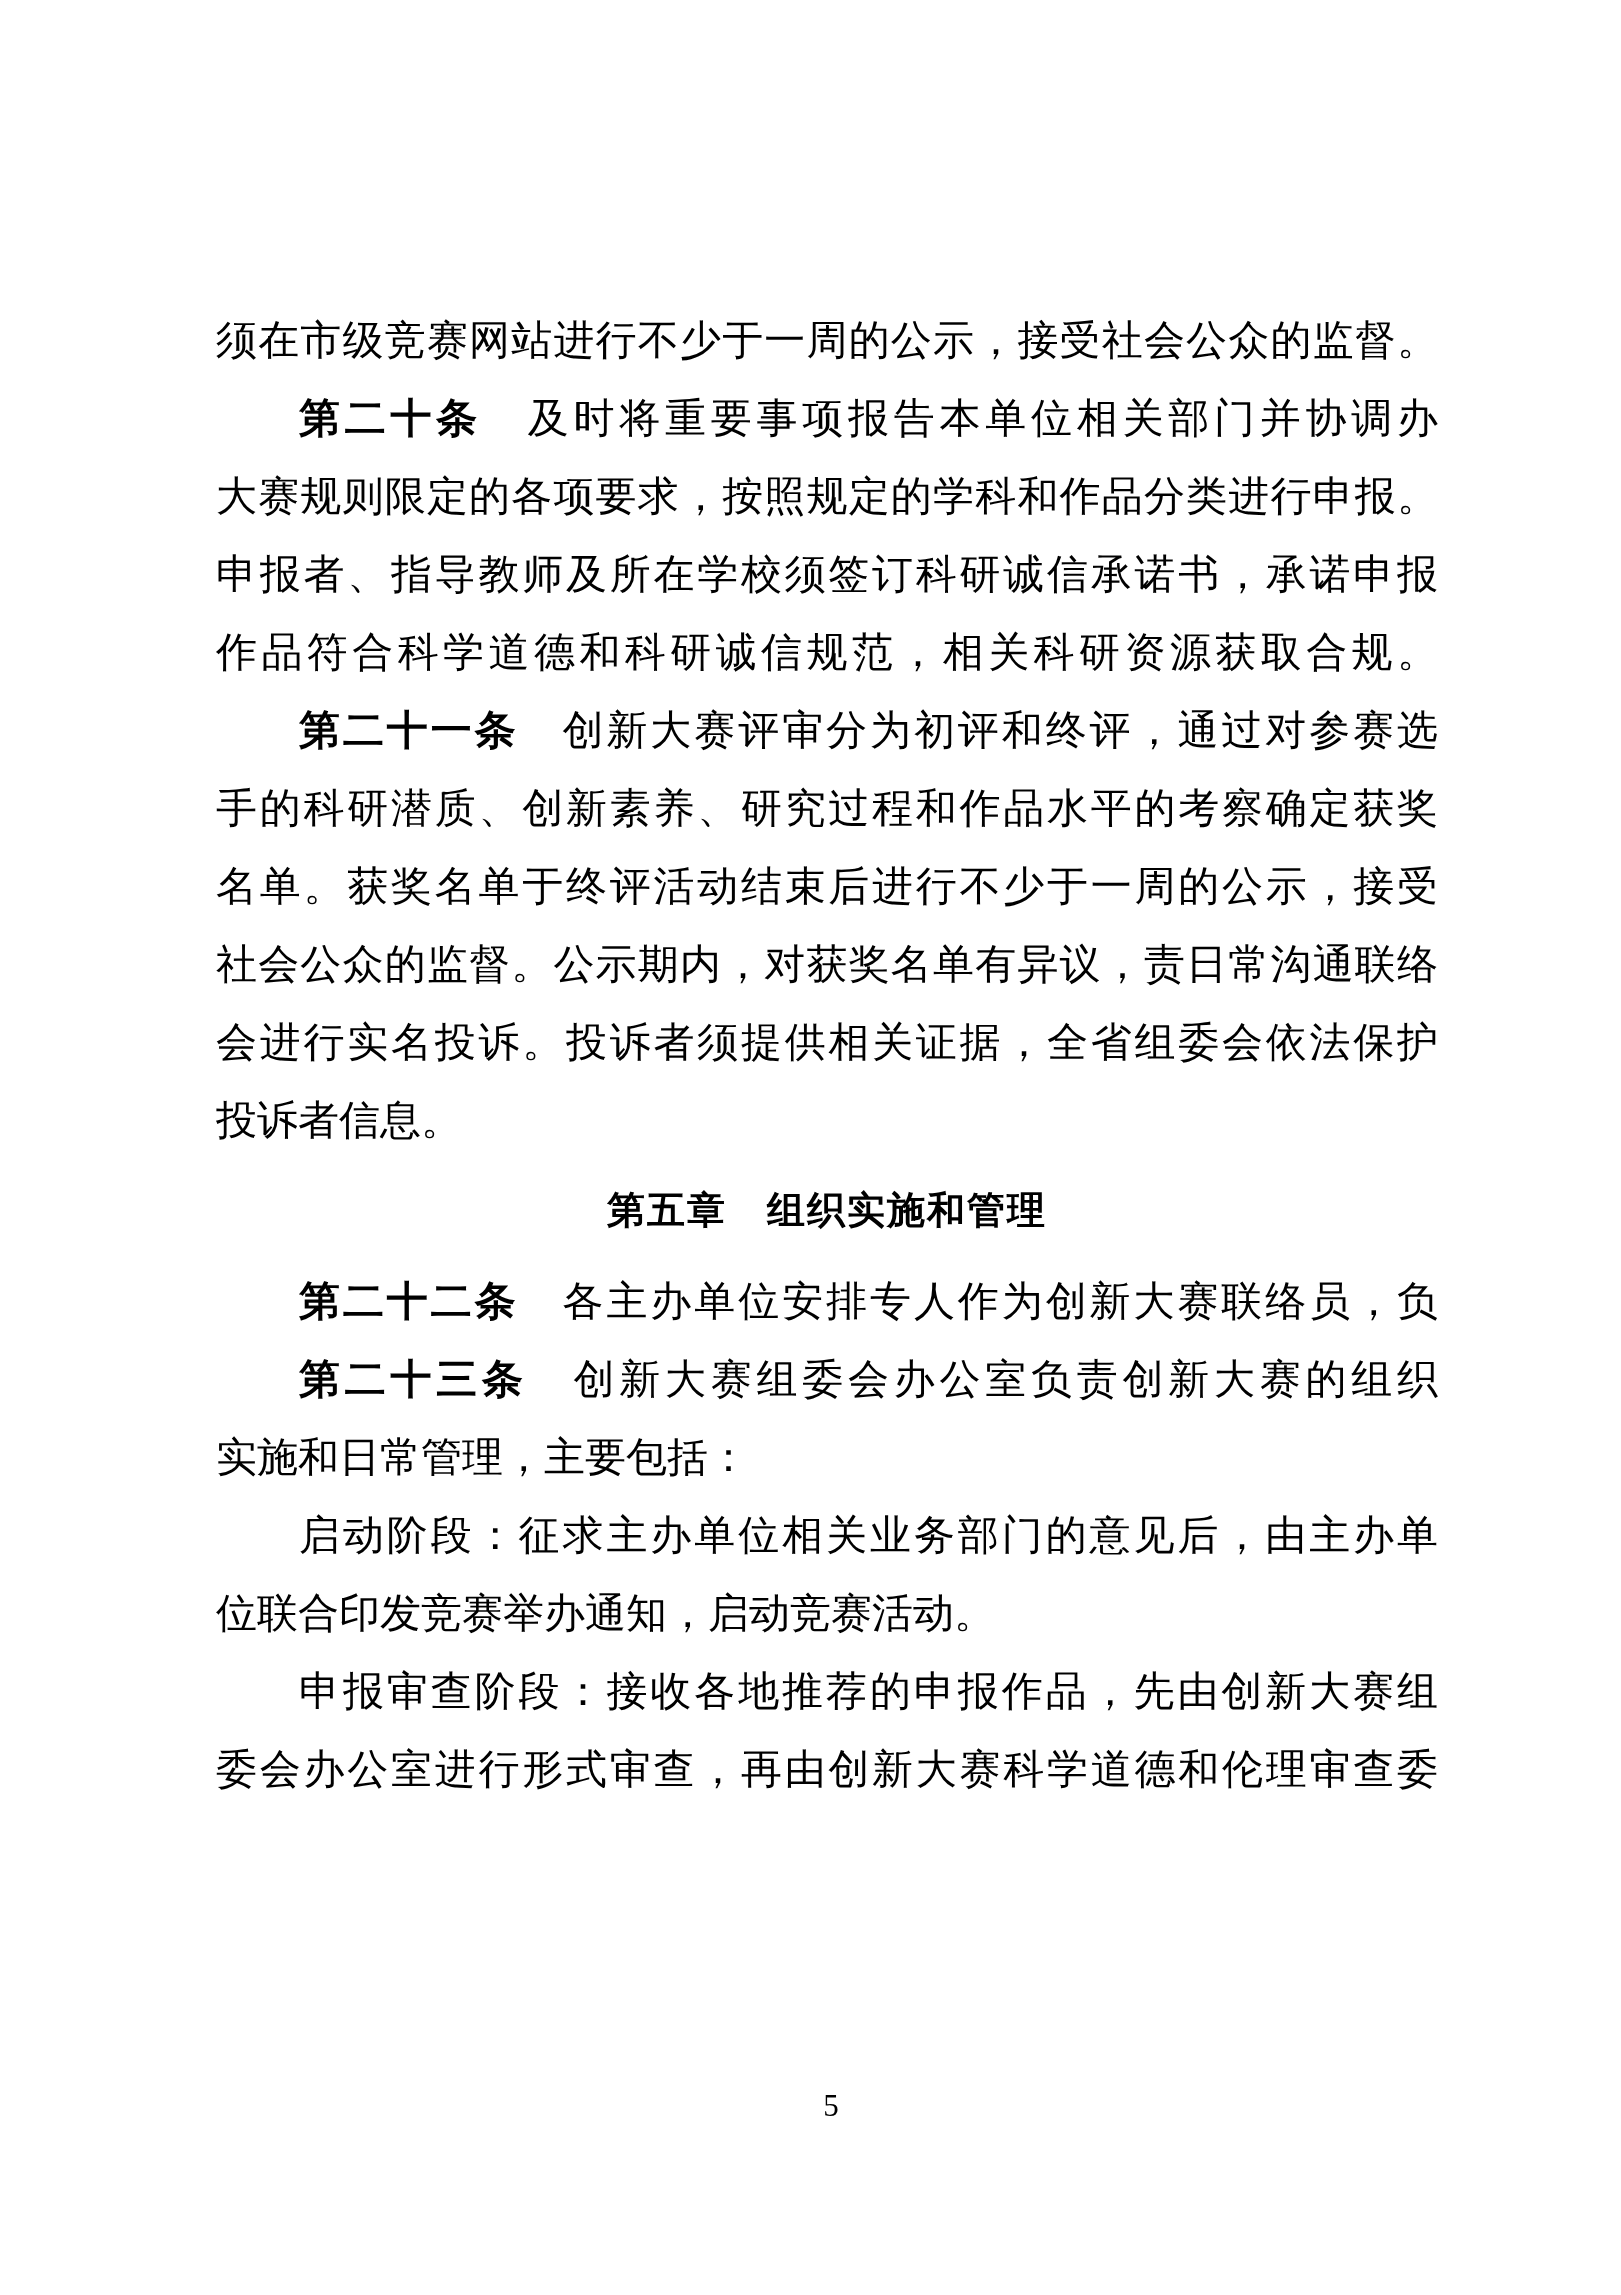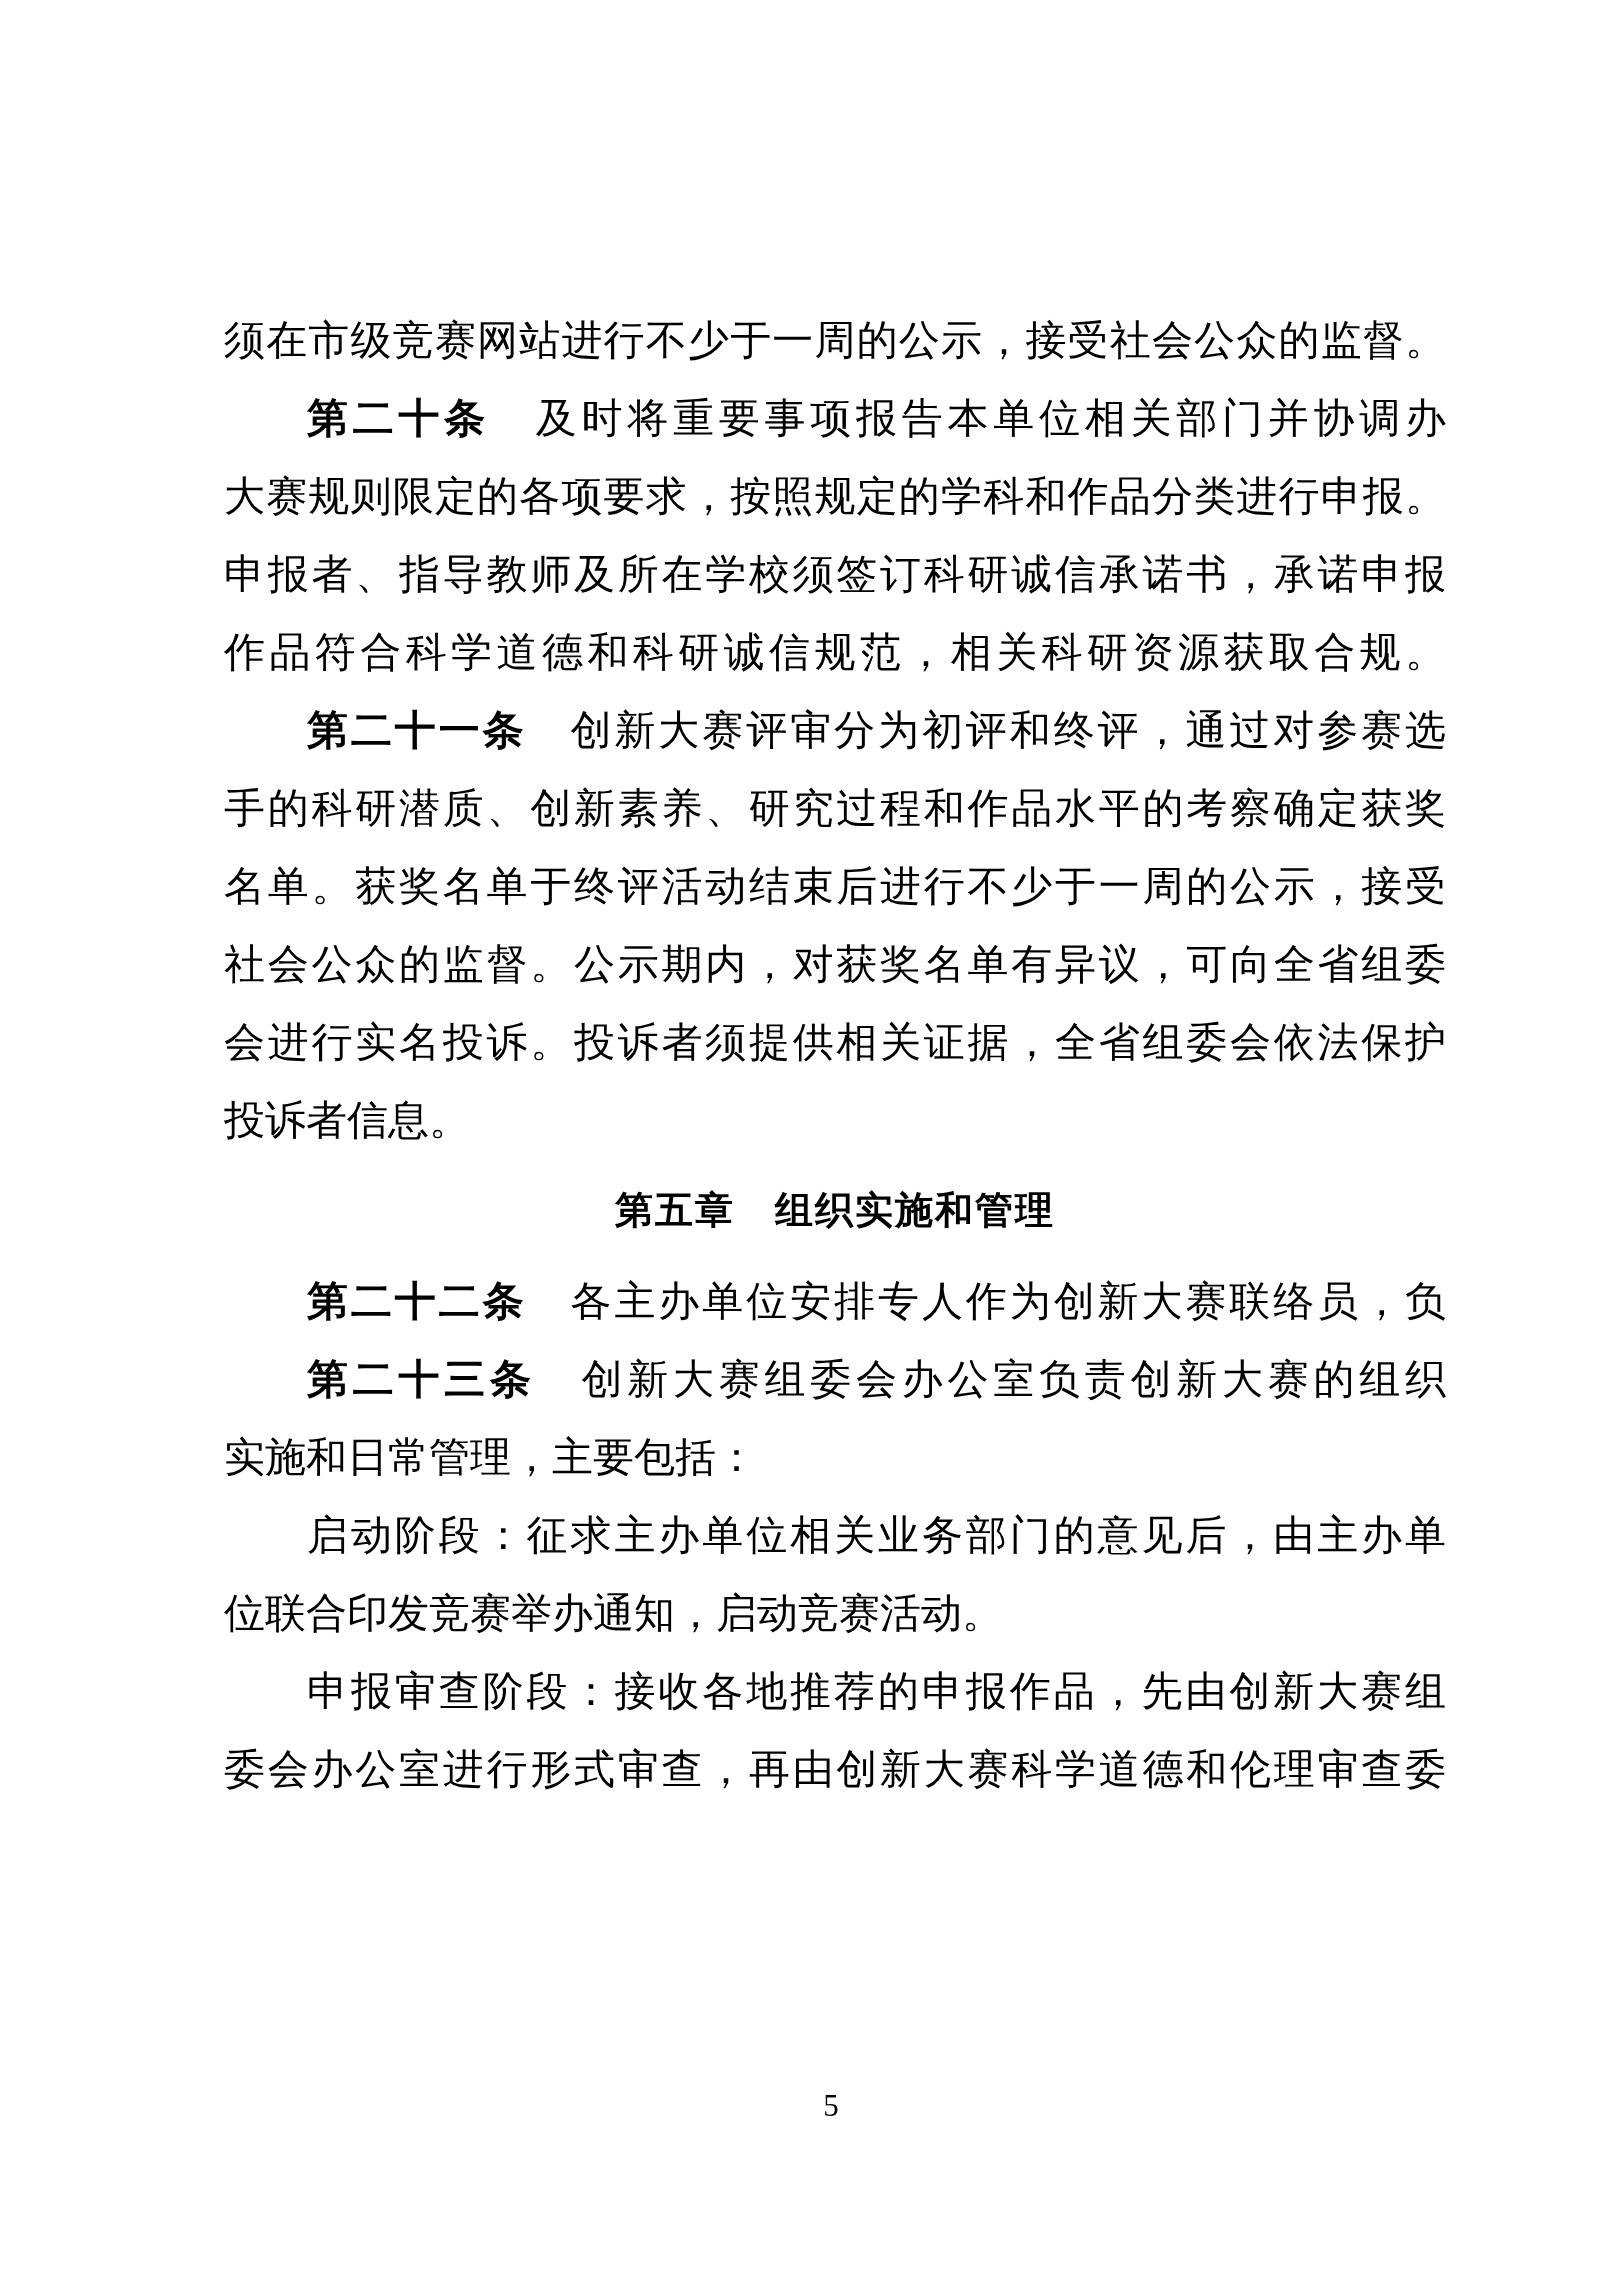--- a/index.html
+++ b/index.html
@@ -7,21 +7,21 @@
     width: 1622px; height: 2295px;
     background: #ffffff; color: #000000;
     font-family: "Liberation Serif", "DejaVu Serif", serif;
     position: relative; overflow: hidden;
   }
   .page {
     position: absolute; left: 0; top: 0;
     width: 1622px; height: 2295px; background: #ffffff;
   }
   .body-text {
-    position: absolute; left: 224px; top: 301px; width: 1222px;
+    position: absolute; left: 216px; top: 301px; width: 1222px;
   }
   .line {
     font-size: 41px; line-height: 78px; height: 78px;
     overflow: hidden; text-align: left;
   }
   .line.justify {
     text-align: justify; text-align-last: justify;
   }
   .line.indent { padding-left: 83px; }
   .bold { font-weight: bold; }
@@ -41,21 +41,21 @@
 <div class="page">
   <div class="body-text">
       <div class="line justify"><span>须在市级竞赛网站进行不少于一周的公示，接受社会公众的监督。</span></div>
       <div class="line justify indent"><span class="bold">第二十条　</span><span>及时将重要事项报告本单位相关部门并协调办</span></div>
       <div class="line justify"><span>大赛规则限定的各项要求，按照规定的学科和作品分类进行申报。</span></div>
       <div class="line justify"><span>申报者、指导教师及所在学校须签订科研诚信承诺书，承诺申报</span></div>
       <div class="line justify"><span>作品符合科学道德和科研诚信规范，相关科研资源获取合规。</span></div>
       <div class="line justify indent"><span class="bold">第二十一条　</span><span>创新大赛评审分为初评和终评，通过对参赛选</span></div>
       <div class="line justify"><span>手的科研潜质、创新素养、研究过程和作品水平的考察确定获奖</span></div>
       <div class="line justify"><span>名单。获奖名单于终评活动结束后进行不少于一周的公示，接受</span></div>
-      <div class="line justify"><span>社会公众的监督。公示期内，对获奖名单有异议，可向全省组委</span></div>
+      <div class="line justify"><span>社会公众的监督。公示期内，对获奖名单有异议，责日常沟通联络</span></div>
       <div class="line justify"><span>会进行实名投诉。投诉者须提供相关证据，全省组委会依法保护</span></div>
       <div class="line"><span>投诉者信息。</span></div>
       <div class="chapter">第五章　组织实施和管理</div>
       <div class="line justify indent"><span class="bold">第二十二条　</span><span>各主办单位安排专人作为创新大赛联络员，负</span></div>
       <div class="line justify indent"><span class="bold">第二十三条　</span><span>创新大赛组委会办公室负责创新大赛的组织</span></div>
       <div class="line"><span>实施和日常管理，主要包括：</span></div>
       <div class="line justify indent"><span>启动阶段：征求主办单位相关业务部门的意见后，由主办单</span></div>
       <div class="line"><span>位联合印发竞赛举办通知，启动竞赛活动。</span></div>
       <div class="line justify indent"><span>申报审查阶段：接收各地推荐的申报作品，先由创新大赛组</span></div>
       <div class="line justify"><span>委会办公室进行形式审查，再由创新大赛科学道德和伦理审查委</span></div>

